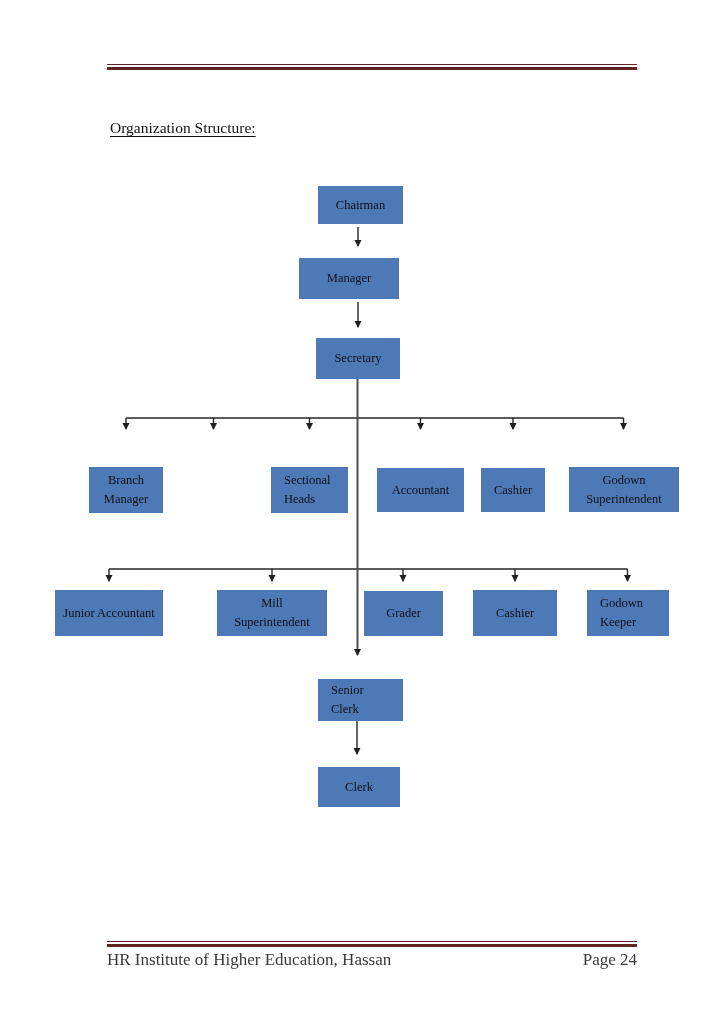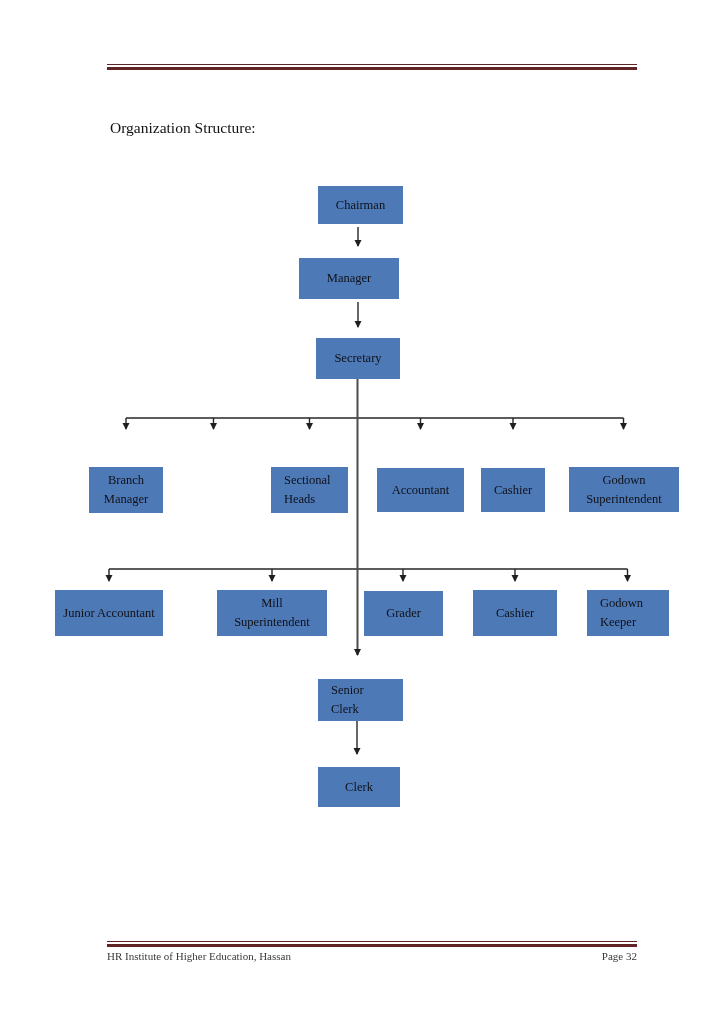--- a/index.html
+++ b/index.html
@@ -19,34 +19,34 @@
     text-align:right;font-size:15.5px;font-weight:bold;color:#2d2d2d;
     letter-spacing:0.2px;
   }
   .rule{position:absolute;left:107px;width:530px;}
   .rule .thin{height:1px;background:var(--rule);margin-bottom:2px;}
   .rule .thick{height:3px;background:var(--rule);}
   .rule-header{top:64px;}
   .rule-footer{top:941px;}
   .section-heading{
     position:absolute;left:110px;top:119px;
-    font-size:15.5px;color:#111;
+    font-size:15.5px;color:#111;text-decoration:underline;
     text-underline-offset:3px;
   }
   .connectors{position:absolute;left:0;top:0;pointer-events:none;}
   .node{
     position:absolute;background:var(--box-fill);color:var(--box-text);
     box-sizing:border-box;display:flex;align-items:center;justify-content:center;
     text-align:center;font-size:12.5px;line-height:19px;padding:2px 8px;
   }
   .node.left{justify-content:flex-start;text-align:left;padding:2px 8px 2px 13px;}
   .footer-row{
     position:absolute;left:107px;top:950px;width:530px;
     display:flex;justify-content:space-between;
-    font-size:11px;color:#3a3a3a;
+    font-size:17px;color:#3a3a3a;
   }
 </style>
 </head>
 <body>
 
 <div class="page">
 
   <div class="rule rule-header">
     <div class="thin"></div>
     <div class="thick"></div>
@@ -103,16 +103,16 @@
 
   <div class="node left" style="left:318px;top:679px;width:85px;height:42px;padding-right:22px;">Senior Clerk</div>
   <div class="node" style="left:318px;top:767px;width:82px;height:40px;">Clerk</div>
 
   <div class="rule rule-footer">
     <div class="thin"></div>
     <div class="thick"></div>
   </div>
   <div class="footer-row">
     <span>HR Institute of Higher Education, Hassan</span>
-    <span>Page 32</span>
+    <span>Page 24</span>
   </div>
 
 </div>
 
 </body></html>

